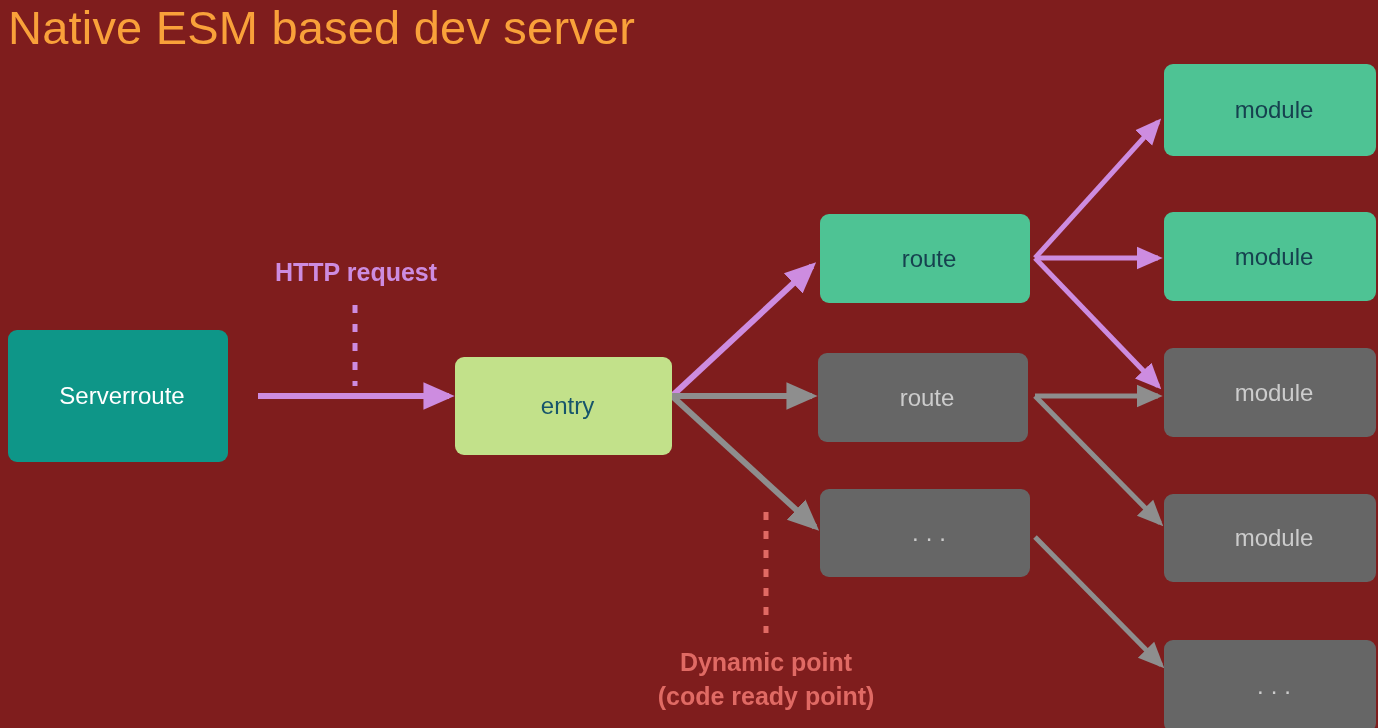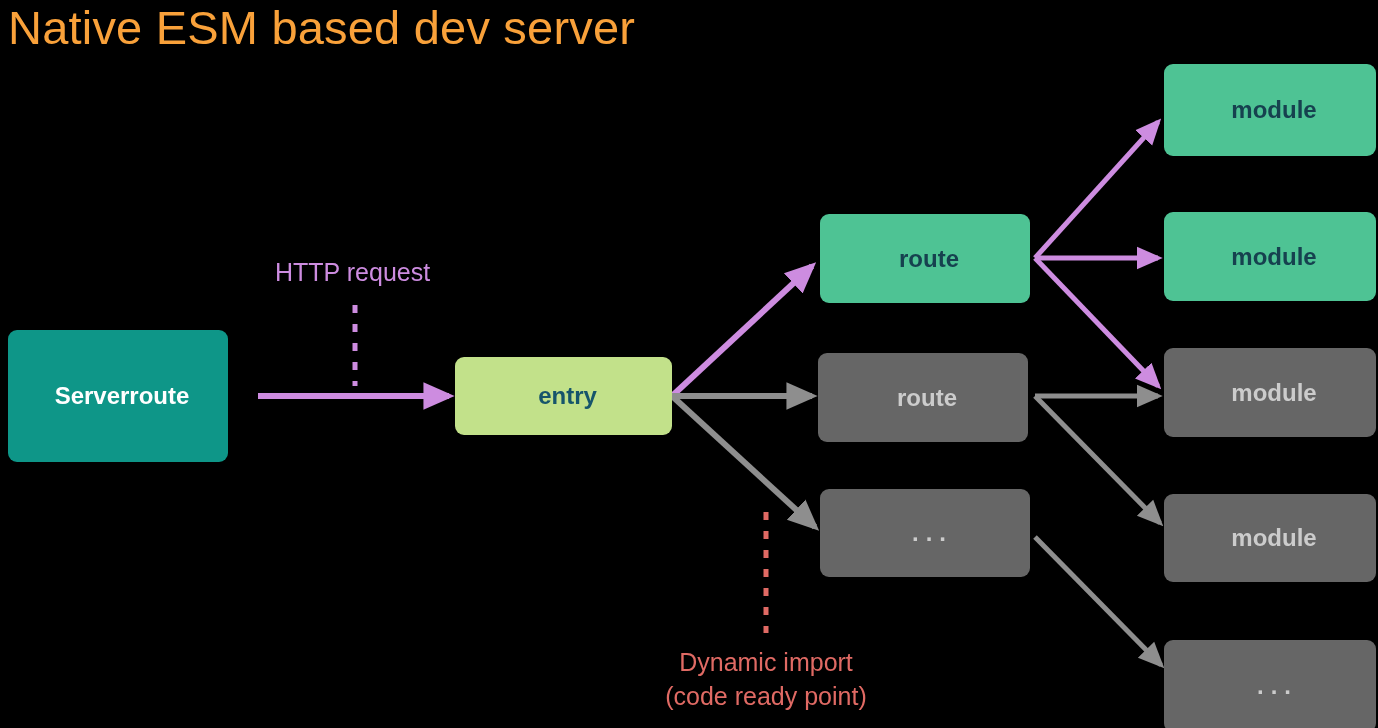--- a/index.html
+++ b/index.html
@@ -7,21 +7,21 @@
     padding: 0;
     background: #ffffff;
   }
   body {
     font-family: "Liberation Sans", sans-serif;
   }
   #canvas {
     position: relative;
     width: 1378px;
     height: 728px;
-    background: #000000;
+    background: #7f1d1d;
     overflow: hidden;
   }
   #diagram-svg {
     position: absolute;
     left: 0;
     top: 0;
     width: 1378px;
     height: 728px;
   }
   .title {
@@ -35,36 +35,36 @@
     letter-spacing: 0.2px;
     white-space: nowrap;
   }
   .node {
     position: absolute;
     display: flex;
     align-items: center;
     justify-content: center;
     text-align: center;
     border-radius: 9px;
-    font-weight: bold;
+    font-weight: normal;
     font-size: 24px;
     line-height: 30px;
     box-sizing: border-box;
     padding-left: 8px;
   }
   .node-teal   { background: #0e9688; color: #ffffff; }
   .node-lime   { background: #c2e18a; color: #16556b; }
   .node-green  { background: #4ec394; color: #16414f; }
   .node-gray   { background: #666666; color: #cccccc; }
 
   .label {
     position: absolute;
     font-size: 25px;
     line-height: 34px;
-    font-weight: 400;
+    font-weight: 700;
     white-space: nowrap;
   }
   .label-http    { color: #cd8ce0; }
   .label-dynamic { color: #e06a64; text-align: center; white-space: normal; }
 
   .dots {
     letter-spacing: 7px;
     padding-left: 7px;
   }
 </style>
@@ -108,21 +108,21 @@
     <line x1="766" y1="512" x2="766" y2="633" stroke="#e06a64" stroke-width="5" stroke-dasharray="8 11"></line>
   </svg>
 
   <div class="title">Native ESM based dev server</div>
 
   <div class="node node-teal" style="left:8px; top:330px; width:220px; height:132px; ">
     <span>Server</span>
     <span>route</span>
   </div>
 
-  <div class="node node-lime" style="left:455px; top:357px; width:217px; height:78px;">
+  <div class="node node-lime" style="left:455px; top:357px; width:217px; height:98px;">
     <span>entry</span>
   </div>
 
   <div class="node node-green" style="left:820px; top:214px; width:210px; height:89px;">
     <span>route</span>
   </div>
 
   <div class="node node-gray" style="left:818px; top:353px; width:210px; height:89px;">
     <span>route</span>
   </div>
@@ -147,17 +147,17 @@
     <span>module</span>
   </div>
 
   <div class="node node-gray" style="left:1164px; top:640px; width:212px; height:92px;">
     <span class="dots">...</span>
   </div>
 
   <div class="label label-http" style="left:275px; top:255px;">HTTP request</div>
 
   <div class="label label-dynamic" style="left:616px; top:645px; width:300px;">
-    <div>Dynamic import</div>
+    <div>Dynamic point</div>
     <div>(code ready point)</div>
   </div>
 
 </div>
 
 </body></html>

